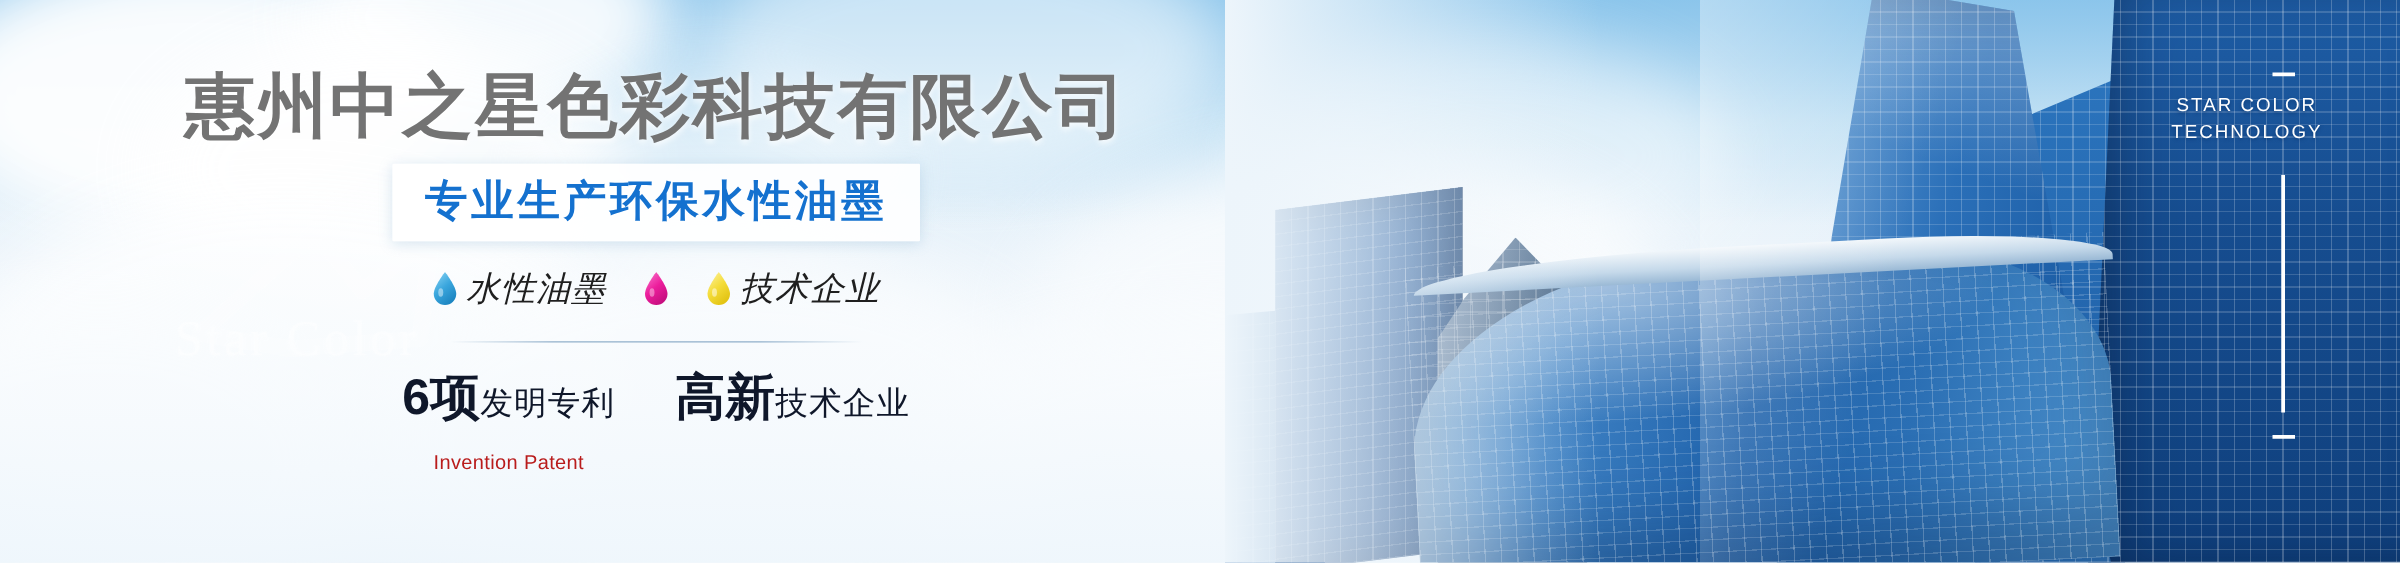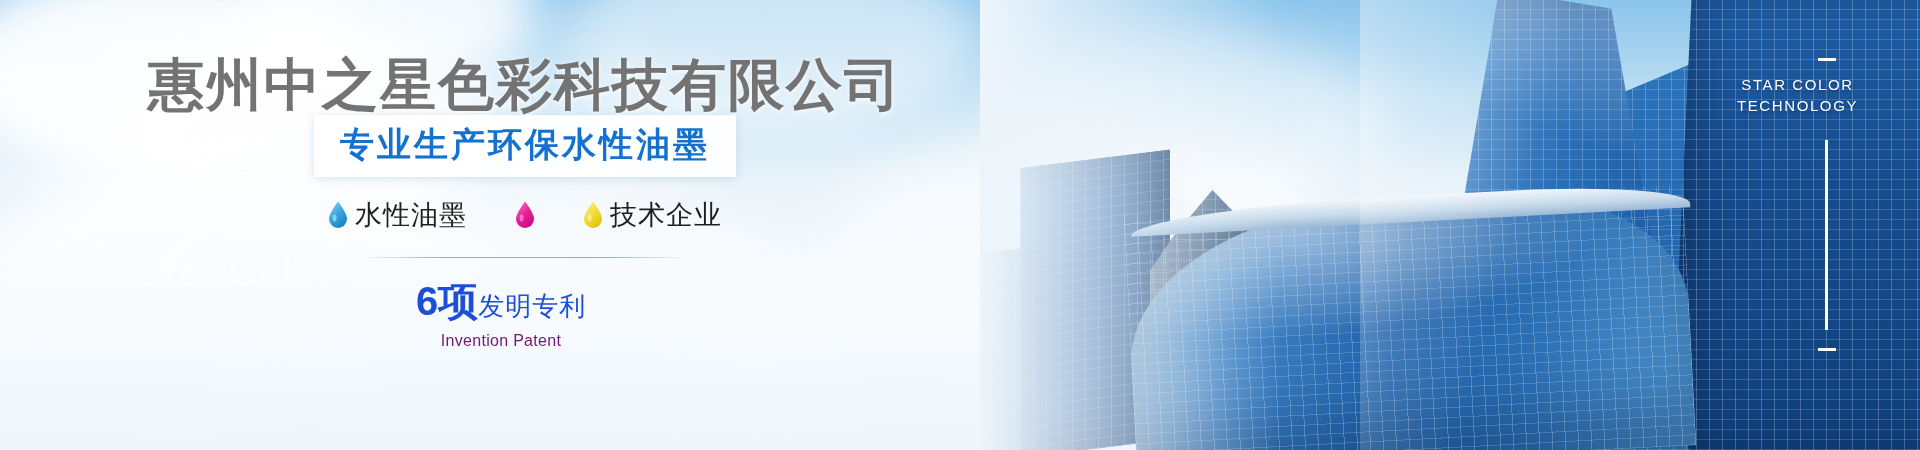--- a/index.html
+++ b/index.html
@@ -152,56 +152,56 @@
     display:flex; flex-direction:column; align-items:center;
     padding-top:56px;
   }
   .title {
     font-size:56px; font-weight:bold; color:#737373;
     letter-spacing:2px; line-height:1.05;
     text-shadow:0 2px 5px rgba(255,255,255,.85);
     white-space:nowrap;
   }
   .pill {
-    margin-top:0;
+    margin-top:16px;
     background:rgba(255,255,255,.9);
     border-radius:1px;
     padding:7px 26px 9px;
     box-shadow:0 2px 10px rgba(120,165,200,.28);
   }
   .pill-text {
     font-size:34px; font-weight:bold; color:#1471cf;
     letter-spacing:3px; white-space:nowrap;
   }
   .features {
     margin-top:20px;
-    display:flex; align-items:center; gap:48px;
+    display:flex; align-items:center; gap:30px;font-style:italic;
   }
   .feature { display:flex; align-items:center; gap:7px; }
   .drop { width:20px; height:27px; flex:0 0 auto; }
   .feature-label {
     font-size:27px; font-weight:500; color:#1f1f1f;
     letter-spacing:1px; white-space:nowrap;
   }
   .divider {
     margin-top:24px; width:330px; height:1px;
     background:linear-gradient(90deg,rgba(130,165,195,0) 0%,rgba(110,150,185,.75) 25%,rgba(110,150,185,.75) 75%,rgba(130,165,195,0) 100%);
   }
   .badges {
     margin-top:16px; display:flex; align-items:flex-start; gap:48px;
   }
   .badge { text-align:center; }
   .badge-main {
     display:flex; align-items:baseline; justify-content:center;
-    white-space:nowrap; color:#1d4ed8;
+    white-space:nowrap; color:#0f172a;
   }
   .badge-strong { font-size:40px; font-weight:bold; letter-spacing:0px; }
   .badge-rest   { font-size:26px; font-weight:500; letter-spacing:1px; }
   .badge-sub {
-    margin-top:3px; font-size:16px; color:#701a75; letter-spacing:.3px;
+    margin-top:17px; font-size:16px; color:#b91c1c; letter-spacing:.3px;
   }
 </style>
 </head>
 <body>
 
 <div class="banner">
 
   <div class="sky">
     <div class="sky-blue-top"></div>
     <div class="cloud c1"></div>
@@ -323,19 +323,23 @@
 
       <div class="badge">
         <div class="badge-main">
           <span class="badge-strong">6项</span>
           <span class="badge-rest">发明专利</span>
         </div>
         <div class="badge-sub">Invention Patent</div>
       </div>
 
       <div class="badge">
+        <div class="badge-main">
+          <span class="badge-strong">高新</span>
+          <span class="badge-rest">技术企业</span>
+        </div>
       </div>
 
     </div>
 
   </div>
 
 </div>
 
 </body></html>

